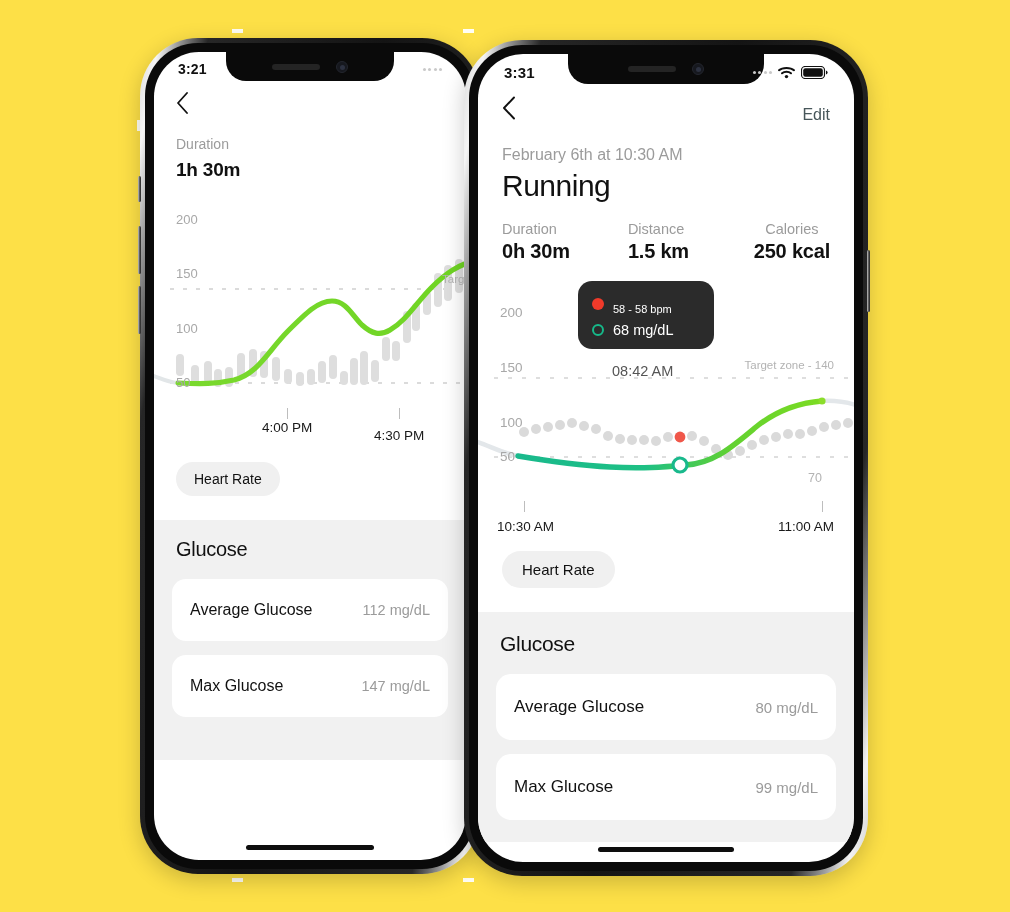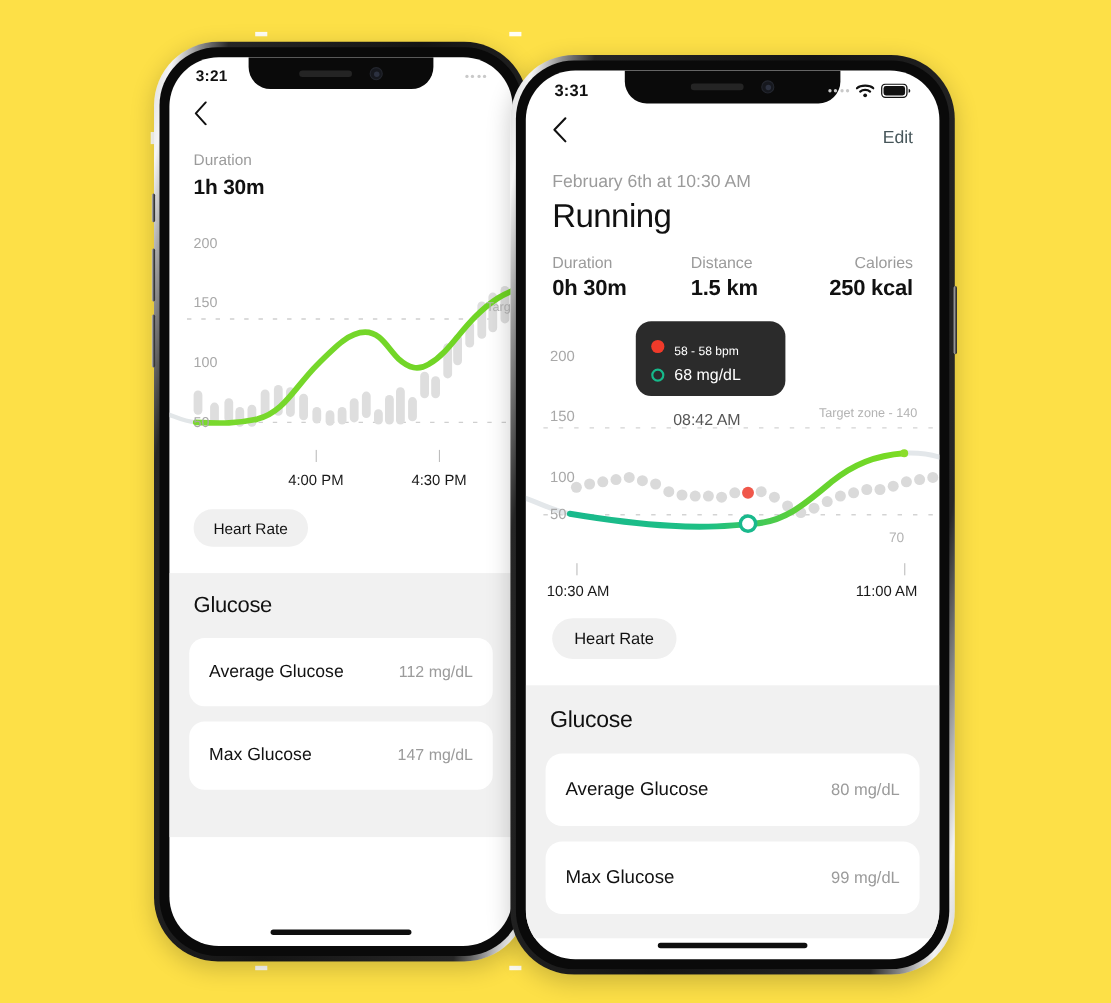--- a/index.html
+++ b/index.html
@@ -204,21 +204,21 @@
           <div class="ylab" style="left:22px;top:9px;font-size:13px;">200</div>
           <div class="ylab" style="left:22px;top:63px;font-size:13px;">150</div>
           <div class="ylab" style="left:22px;top:118px;font-size:13px;">100</div>
           <div class="ylab" style="left:22px;top:172px;font-size:13px;">50</div>
           <div class="targetlab" style="right:-8px;top:70px;font-size:11.5px;white-space:nowrap;">Target</div>
         </div>
 
         <div style="position:relative;height:50px;">
           <div class="xtick" style="left:133px;top:0;height:11px;"></div>
           <div class="xtick" style="left:245px;top:0;height:11px;"></div>
-          <div class="xlab" style="left:108px;top:20px;font-size:13.5px;">4:00 PM</div>
+          <div class="xlab" style="left:108px;top:12px;font-size:13.5px;">4:00 PM</div>
           <div class="xlab" style="left:220px;top:20px;font-size:13.5px;">4:30 PM</div>
         </div>
 
         <div style="padding:4px 22px 0 22px;">
           <div class="pill" style="padding:9px 18px;font-size:14px;">Heart Rate</div>
         </div>
 
         <div class="section" style="margin-top:24px;padding:18px 18px 10px 18px;height:240px;">
           <div class="section-title" style="font-size:20px;padding-left:4px;">Glucose</div>
           <div class="card" style="margin-top:18px;border-radius:14px;padding:22px 18px;">
@@ -229,21 +229,21 @@
             <div class="card-label" style="font-size:16px;">Max Glucose</div>
             <div class="card-value" style="font-size:14.5px;white-space:nowrap;">147 mg/dL</div>
           </div>
         </div>
 
         <div class="homebar" style="bottom:10px;left:50%;transform:translateX(-50%);width:128px;height:5px;"></div>
       </div>
     </div>
   </div>
 
-  <div class="phone" style="left:464px;top:50px;width:404px;height:836px;">
+  <div class="phone" style="left:464px;top:40px;width:404px;height:836px;">
     <div class="sbtn" style="right:-2px;top:210px;width:3px;height:62px;"></div>
     <div class="phone-inner">
       <div class="screen">
 
         <div class="notch" style="width:196px;height:30px;">
           <div class="speaker"></div>
           <div class="camera"></div>
         </div>
 
         <div class="statusbar" style="height:36px;padding:0 26px;">
@@ -288,21 +288,21 @@
 
         <div class="metrics" style="padding:18px 24px 0 24px;">
           <div style="flex:1;">
             <div class="metric-label" style="font-size:14.5px;">Duration</div>
             <div class="metric-value" style="font-size:20px;margin-top:3px;">0h 30m</div>
           </div>
           <div style="flex:1;">
             <div class="metric-label" style="font-size:14.5px;">Distance</div>
             <div class="metric-value" style="font-size:20px;margin-top:3px;">1.5 km</div>
           </div>
-          <div style="flex:0 0 auto;text-align:right;">
+          <div style="flex:0 0 auto;text-align:center;">
             <div class="metric-label" style="font-size:14.5px;">Calories</div>
             <div class="metric-value" style="font-size:20px;margin-top:3px;">250 kcal</div>
           </div>
         </div>
 
         <div class="chartwrap" style="margin-top:16px;height:222px;">
 
           <div class="tooltip" style="left:100px;top:2px;width:136px;padding:11px 14px;">
             <div class="tt-row" style="gap:9px;">
               <span class="tt-dot-red"></span>

